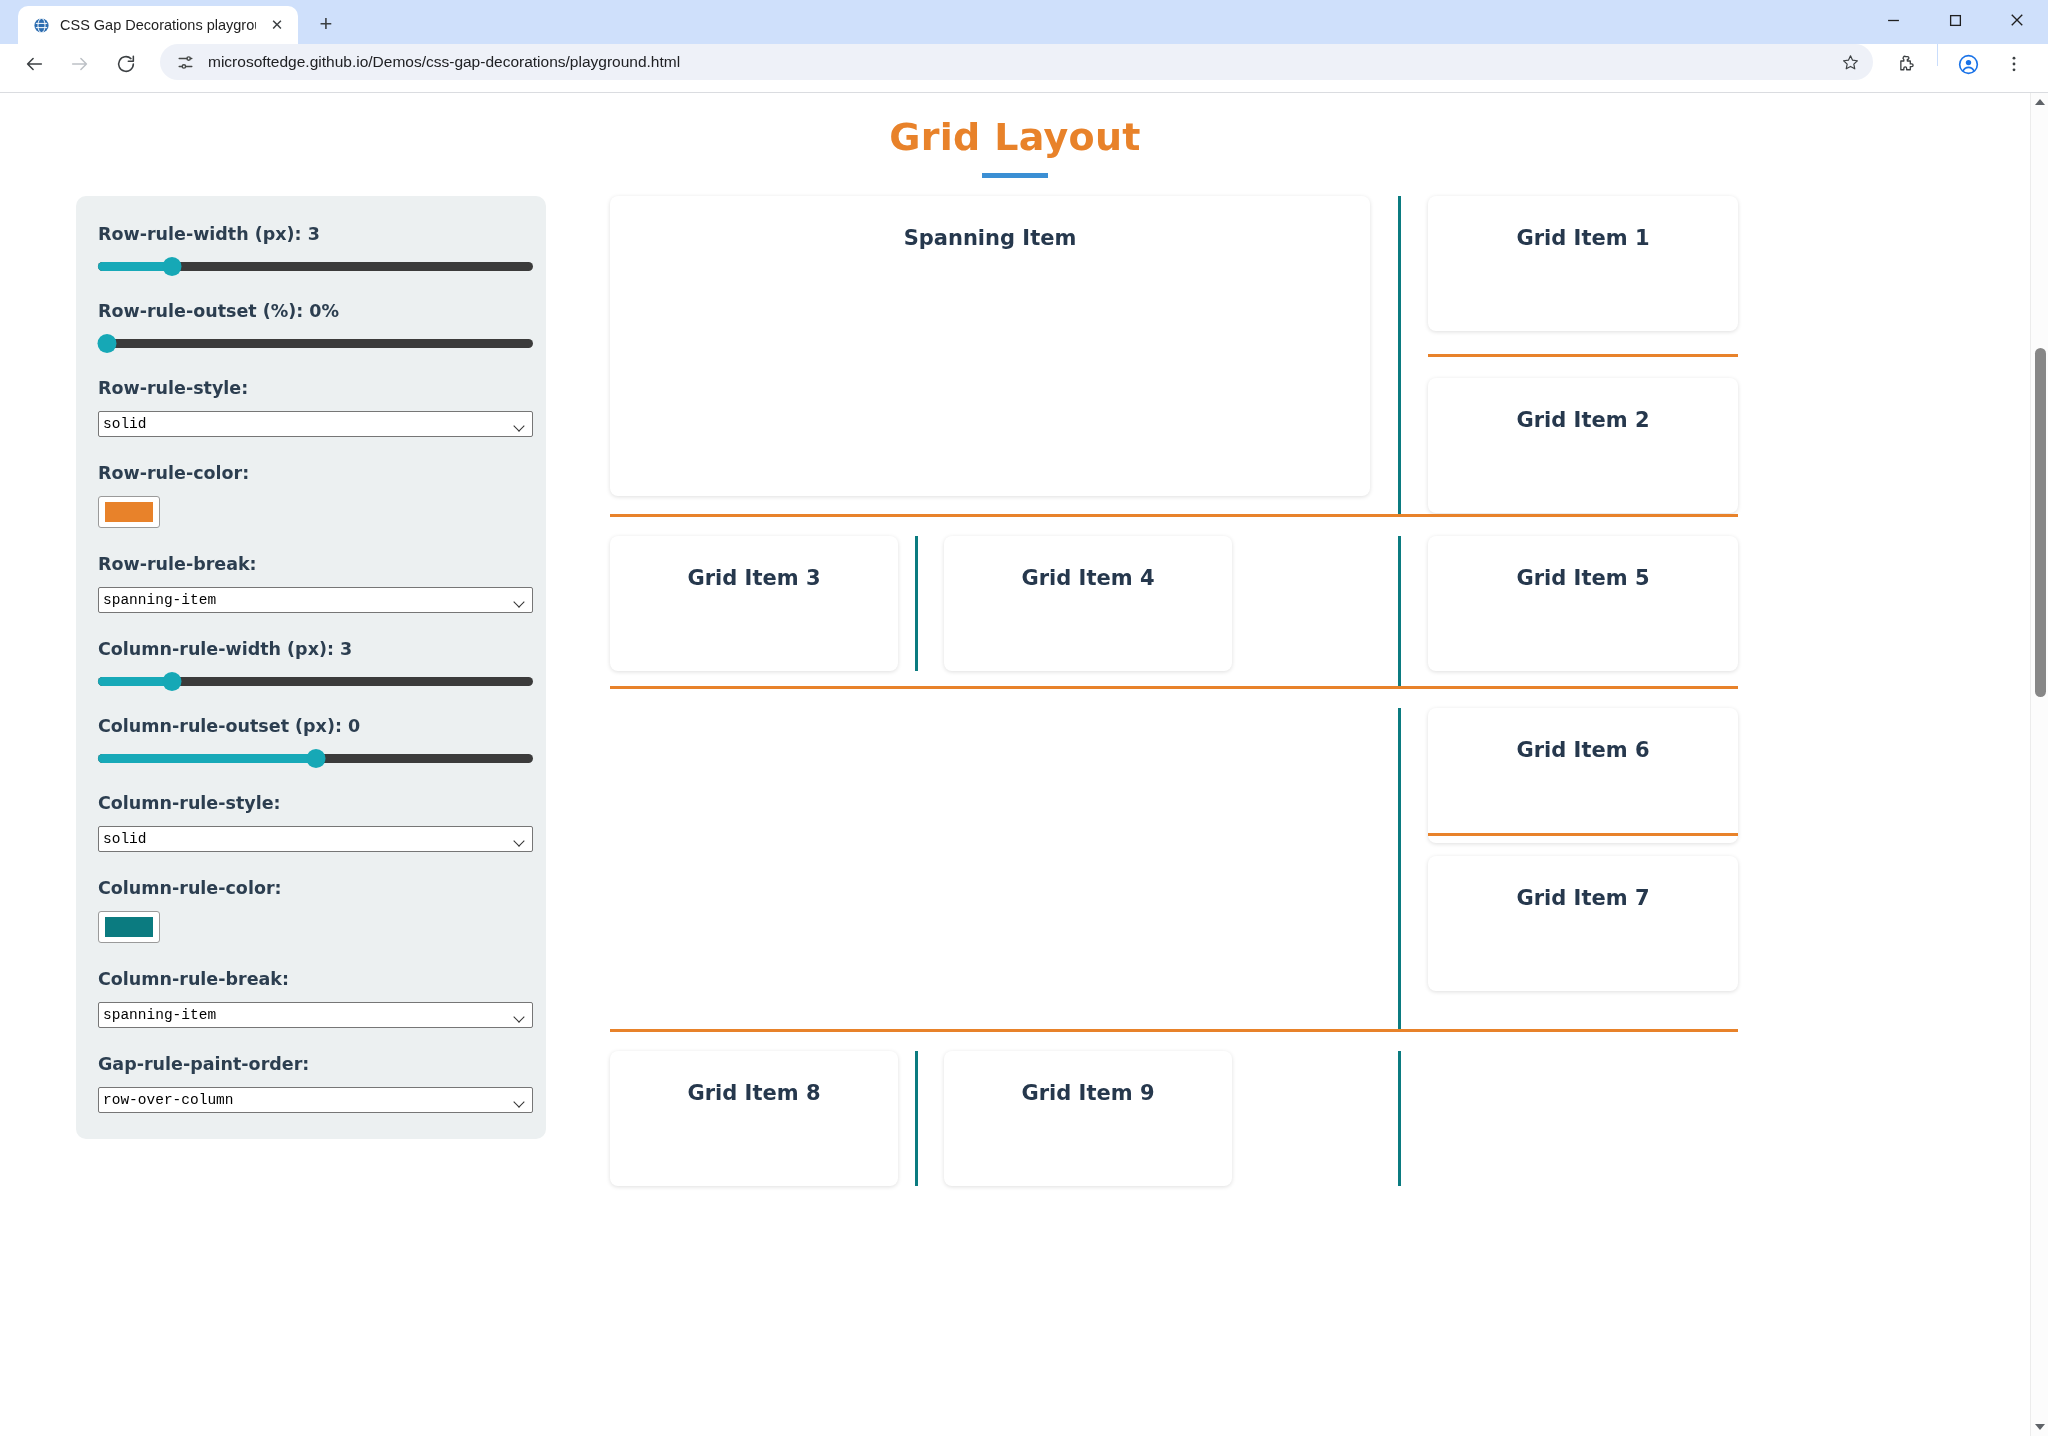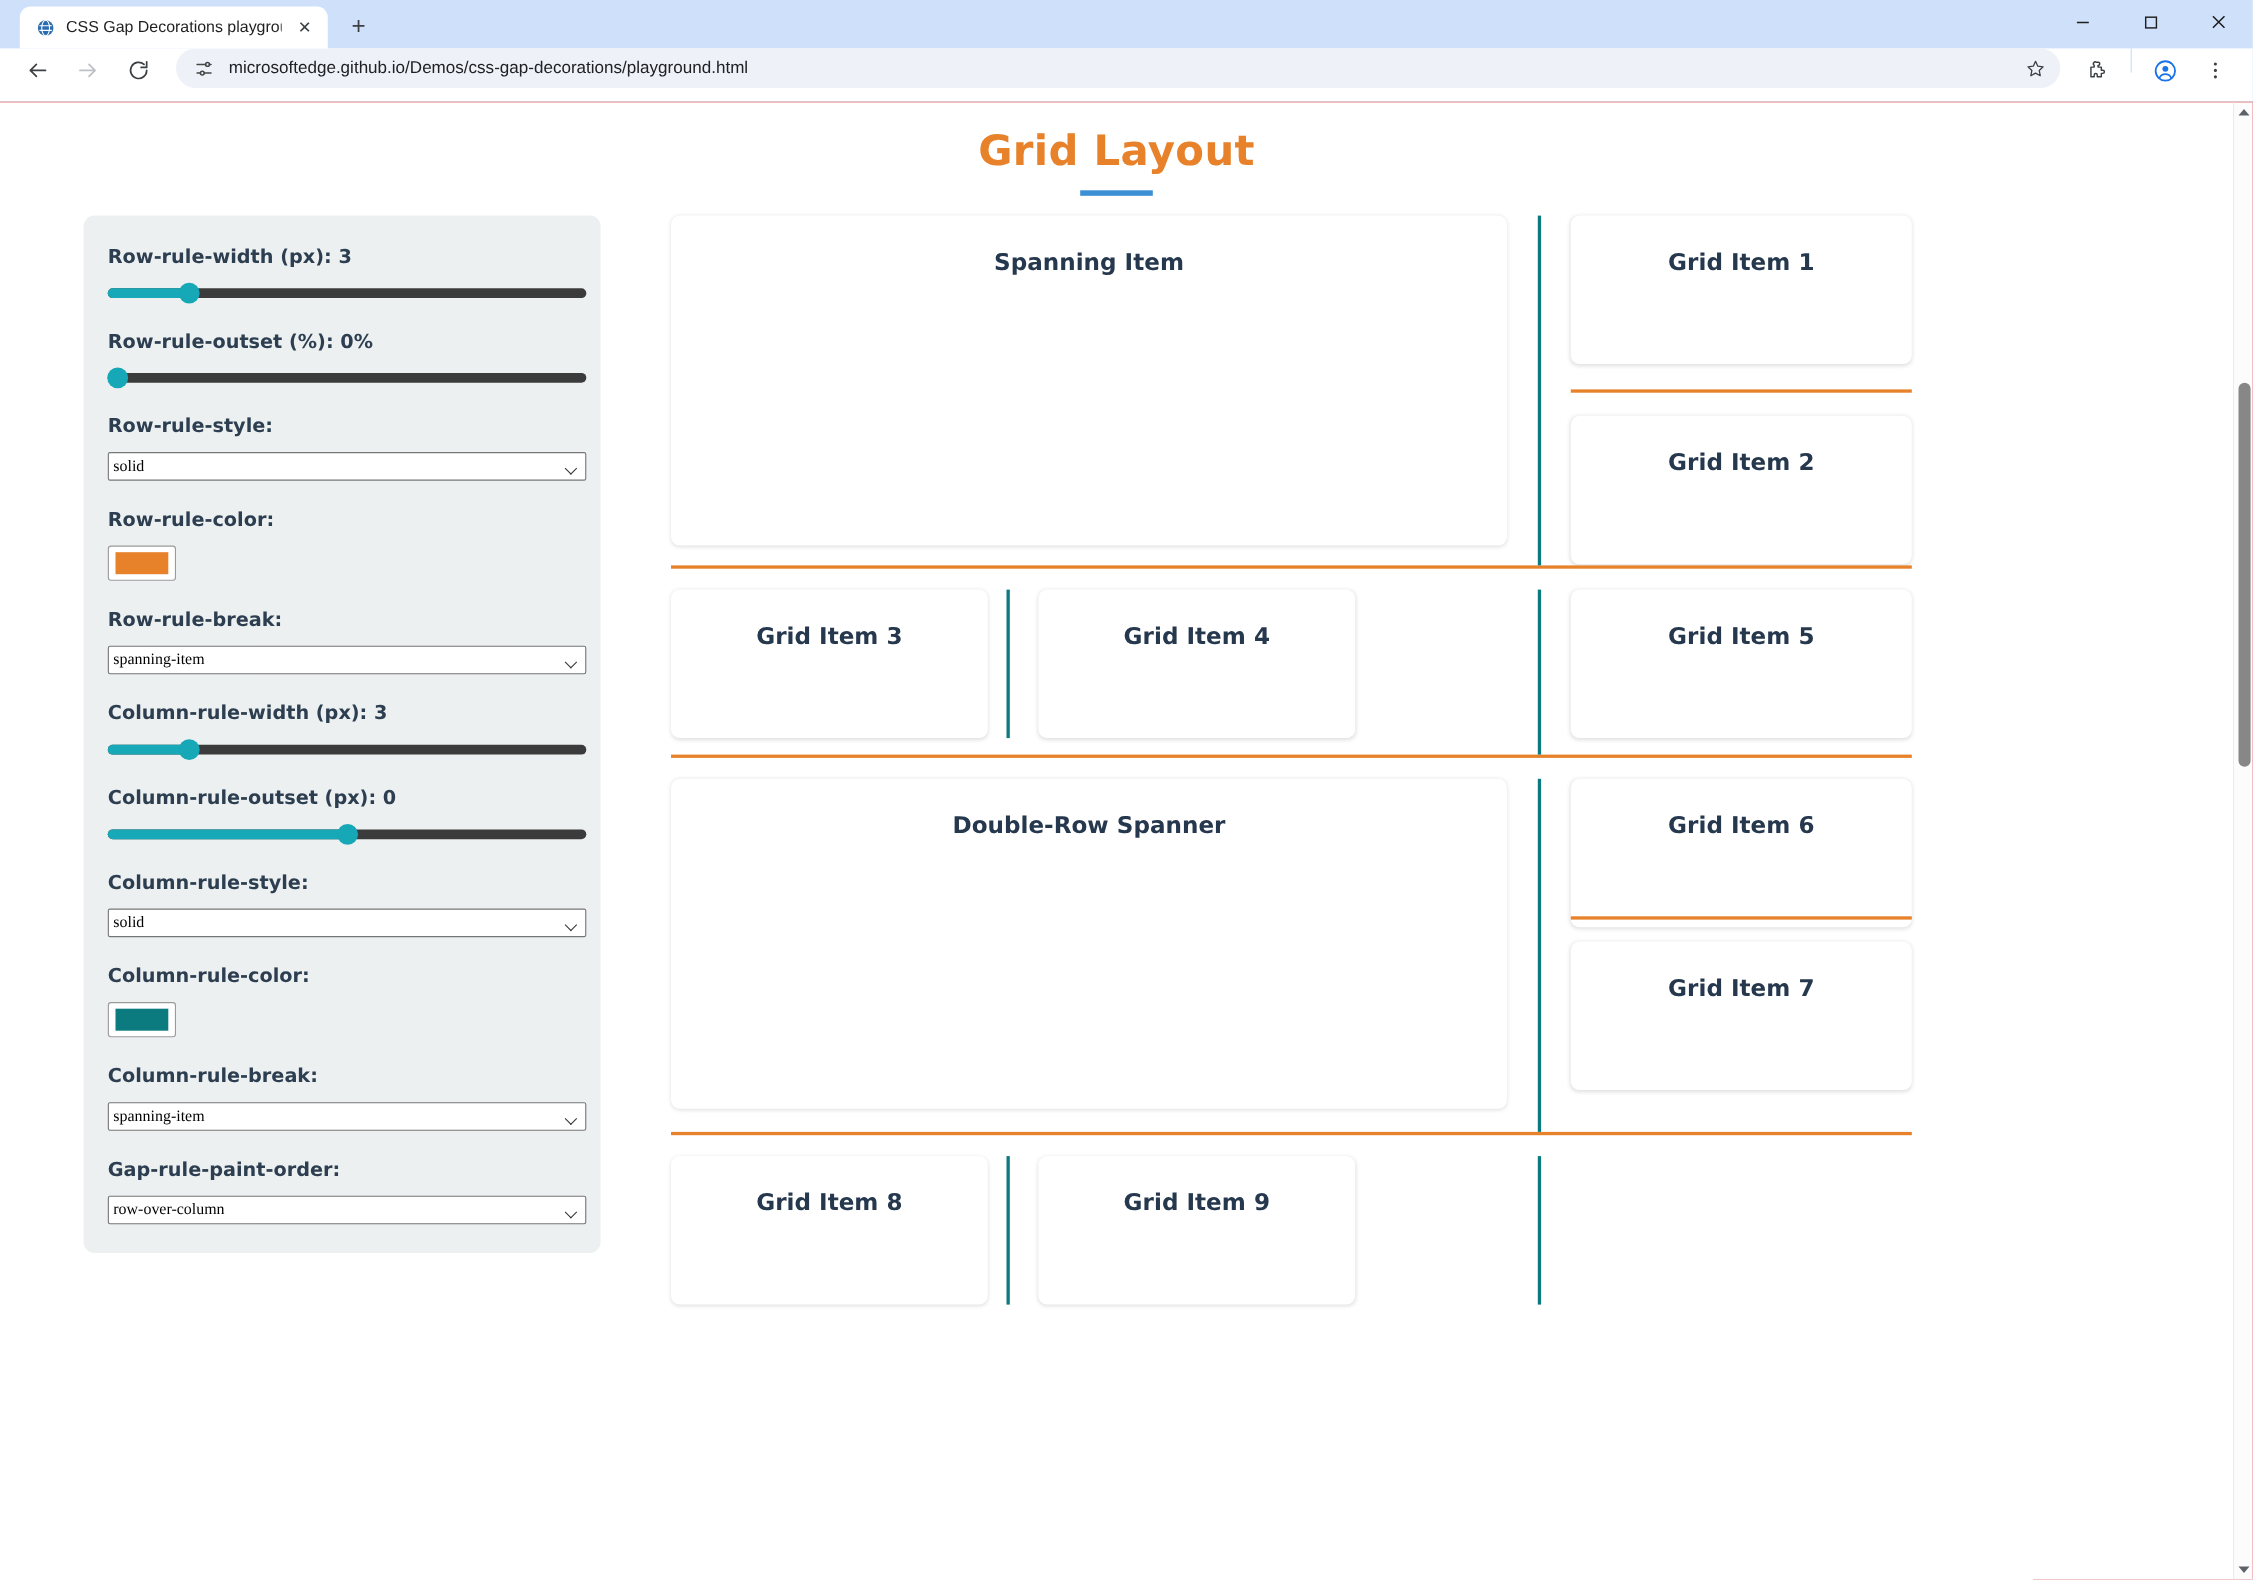--- a/index.html
+++ b/index.html
@@ -74,21 +74,21 @@
   .slider.focused { outline: 2px solid #000; outline-offset: 3px; }
   .slider .track { position: absolute; left: 0; right: 0; height: 9px;
                    background: #3b3b3b; border-radius: 5px; }
   .slider .fill { position: absolute; left: 0; height: 9px; background: #17a9b8;
                   border-radius: 5px; }
   .slider .thumb { position: absolute; width: 19px; height: 19px; border-radius: 50%;
                    background: #16a8b6; transform: translateX(-50%); }
 
   select.ctrl-select { width: 435px; height: 26px; font-size: 14.5px; color: #000;
                        background: #fff; border: 1px solid #767676; border-radius: 2px;
-                       padding: 0 4px; font-family: Liberation Serif, serif;
+                       padding: 0 4px; font-family: Liberation Mono, monospace;
                        appearance: none; }
   .select-wrap { position: relative; width: 435px; }
   .select-wrap::after { content: ""; position: absolute; right: 10px; top: 11px;
                         width: 7px; height: 7px; border-right: 1.6px solid #333;
                         border-bottom: 1.6px solid #333; transform: rotate(45deg);
                         pointer-events: none; }
   .color-swatch { width: 62px; height: 32px; background: #fff; border: 1px solid #9a9a9a;
                   border-radius: 3px; padding: 5px 6px; }
   .color-swatch .chip { width: 100%; height: 100%; }
 
@@ -295,23 +295,20 @@
               </div>
               <div class="cell" style="left: 0px; top: 340px; width: 288px; height: 135px;">
                 <span>Grid Item 3</span>
               </div>
               <div class="cell" style="left: 334px; top: 340px; width: 288px; height: 135px;">
                 <span>Grid Item 4</span>
               </div>
               <div class="cell" style="left: 818px; top: 340px; width: 310px; height: 135px;">
                 <span>Grid Item 5</span>
               </div>
-              <div class="cell" style="left: 0px; top: 512px; width: 760px; height: 300px;">
-                <span>Double-Row Spanner</span>
-              </div>
               <div class="cell" style="left: 818px; top: 512px; width: 310px; height: 135px;">
                 <span>Grid Item 6</span>
               </div>
               <div class="cell" style="left: 818px; top: 660px; width: 310px; height: 135px;">
                 <span>Grid Item 7</span>
               </div>
               <div class="cell" style="left: 0px; top: 855px; width: 288px; height: 135px;">
                 <span>Grid Item 8</span>
               </div>
               <div class="cell" style="left: 334px; top: 855px; width: 288px; height: 135px;">

